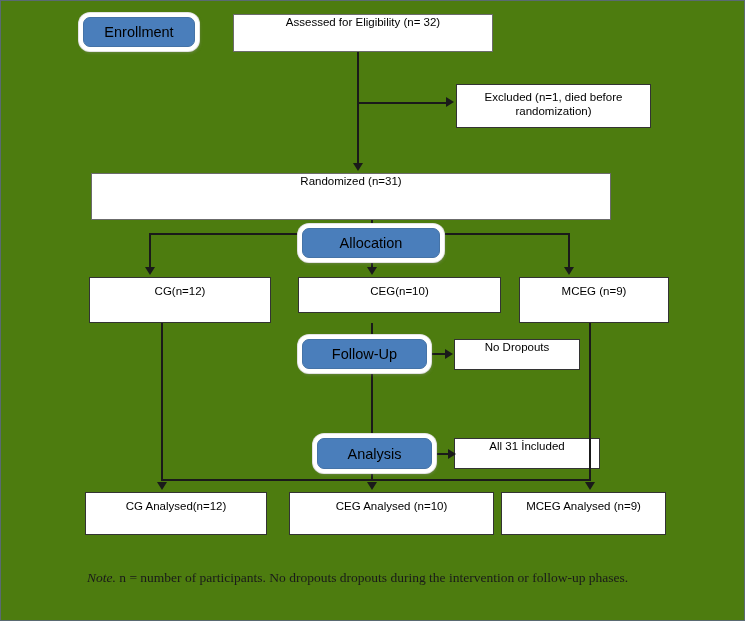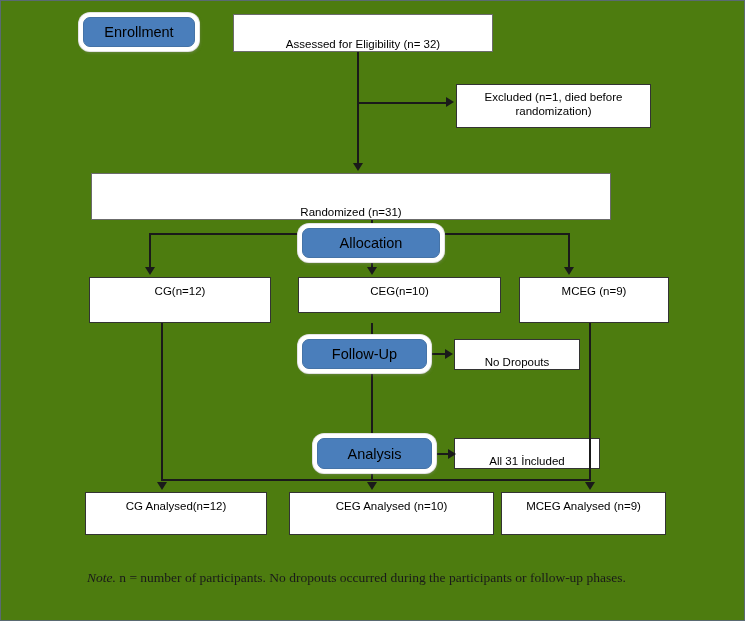--- a/index.html
+++ b/index.html
@@ -30,21 +30,21 @@
     text-align: center;
     line-height: 1.25;
     display: block;
     padding-top: 6px;
   }
   .node.thin {
     border: 1px solid #6b6b6b;
   }
   .node.center-v {
     display: flex;
-    align-items: flex-end;
+    align-items: flex-start;
     justify-content: center;
     padding-top: 0;
   }
   
   .stage {
     position: absolute;
     box-sizing: border-box;
     background: #4a7ebb;
     border: 1px solid #4573a7;
     border-radius: 7px;
@@ -174,16 +174,16 @@
     <span>CG Analysed(n=12)</span>
   </div>
   <div class="node" style="left:288px; top:491px; width:205px; height:43px;">
     <span>CEG Analysed (n=10)</span>
   </div>
   <div class="node" style="left:500px; top:491px; width:165px; height:43px;">
     <span>MCEG Analysed (n=9)</span>
   </div>
 
   <div id="note">
-    <span class="note-label">Note.</span><span> n = number of participants. No dropouts occurred during the participants or follow-up phases.</span>
+    <span class="note-label">Note.</span><span> n = number of participants. No dropouts dropouts during the intervention or follow-up phases.</span>
   </div>
 
 </div>
 
 </body></html>

